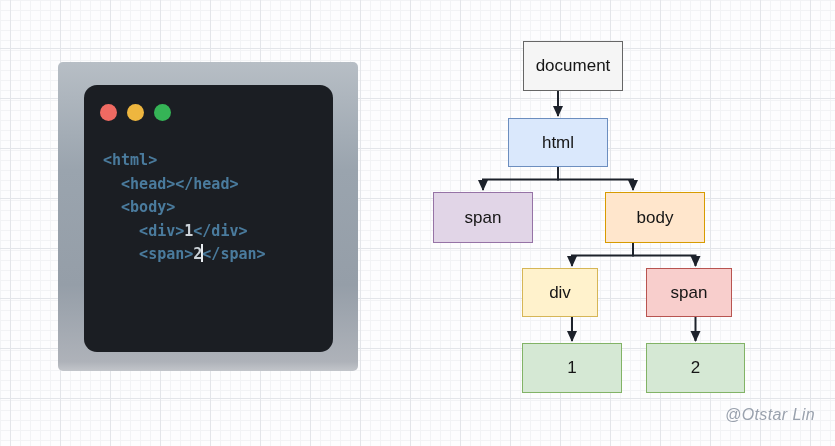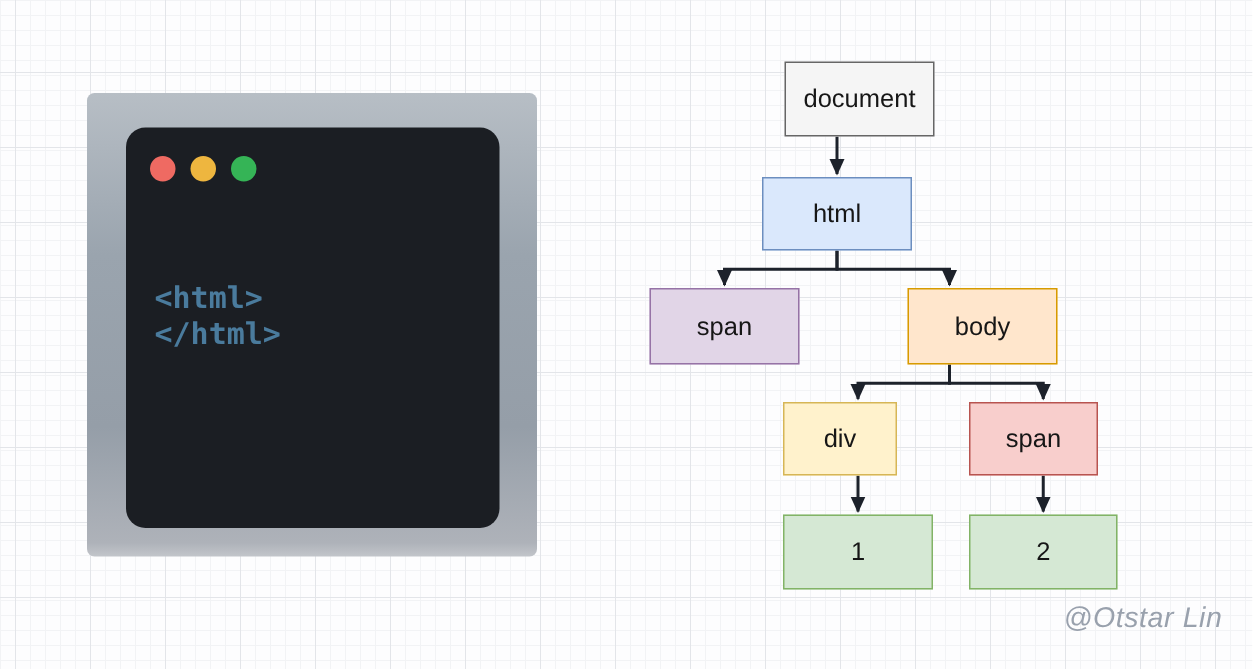--- a/index.html
+++ b/index.html
@@ -43,25 +43,24 @@
     gap: 10px;
   }
   .dot {
     width: 17px; height: 17px;
     border-radius: 50%;
   }
   .code-area {
     position: absolute;
     left: 19px; top: 64px;
     font-family: "DejaVu Sans Mono", monospace;
-    font-size: 20px;
+    font-size: 15px;
     font-weight: bold;
     line-height: 23.5px;
     color: #4a7b9d;
-    margin-top: 38px;
   }
   .code-line { white-space: pre; height: 23.5px; }
   .seg-tag  { color: #4a7b9d; }
   .seg-text { color: #ccd3d9; }
   .seg-caret {
     display: inline-block;
     width: 2px; height: 18px;
     margin: 0 -1px;
     vertical-align: -3px;
     background: #e9edf0;
@@ -81,41 +80,44 @@
     display: flex;
     align-items: center;
     justify-content: center;
     font-size: 17px;
     color: #161616;
   }
 
   .watermark {
     position: absolute;
     right: 20px; bottom: 22px;
-    font-size: 19px;
+    font-size: 16px;
     font-style: italic;
     letter-spacing: 0.4px;
     color: #99a1ad;
   }
 </style>
 </head>
 <body>
 
 <div class="canvas">
 
   <div class="editor-frame">
     <div class="editor-window">
       <div class="traffic-lights">
           <span class="dot" style="background: rgb(239, 106, 98);"></span>
           <span class="dot" style="background: rgb(238, 182, 63);"></span>
           <span class="dot" style="background: rgb(53, 180, 86);"></span>
         </div>
       <div class="code-area">
           <div class="code-line"><span class="seg-tag">&lt;html&gt;</span></div>
-          <div class="code-line"><span class="seg-tag">&lt;/html&gt;</span></div>
+          <div class="code-line"><span class="seg-tag">  &lt;head&gt;&lt;/head&gt;</span></div>
+          <div class="code-line"><span class="seg-tag">  &lt;body&gt;</span></div>
+          <div class="code-line"><span class="seg-tag">    &lt;div&gt;</span><span class="seg-text">1</span><span class="seg-tag">&lt;/div&gt;</span></div>
+          <div class="code-line"><span class="seg-tag">    &lt;span&gt;</span><span class="seg-text">2</span><span class="seg-caret"></span><span class="seg-tag">&lt;/span&gt;</span></div>
         </div>
     </div>
   </div>
 
   <svg class="edges-layer" width="835" height="446" viewBox="0 0 835 446" xmlns="http://www.w3.org/2000/svg">
     <defs>
       <marker id="arrowhead" markerUnits="userSpaceOnUse" markerWidth="13" markerHeight="12" refX="10" refY="5" orient="auto">
         <path d="M0,0 L11,5 L0,10 Z" fill="#1d222b"></path>
       </marker>
     </defs>

